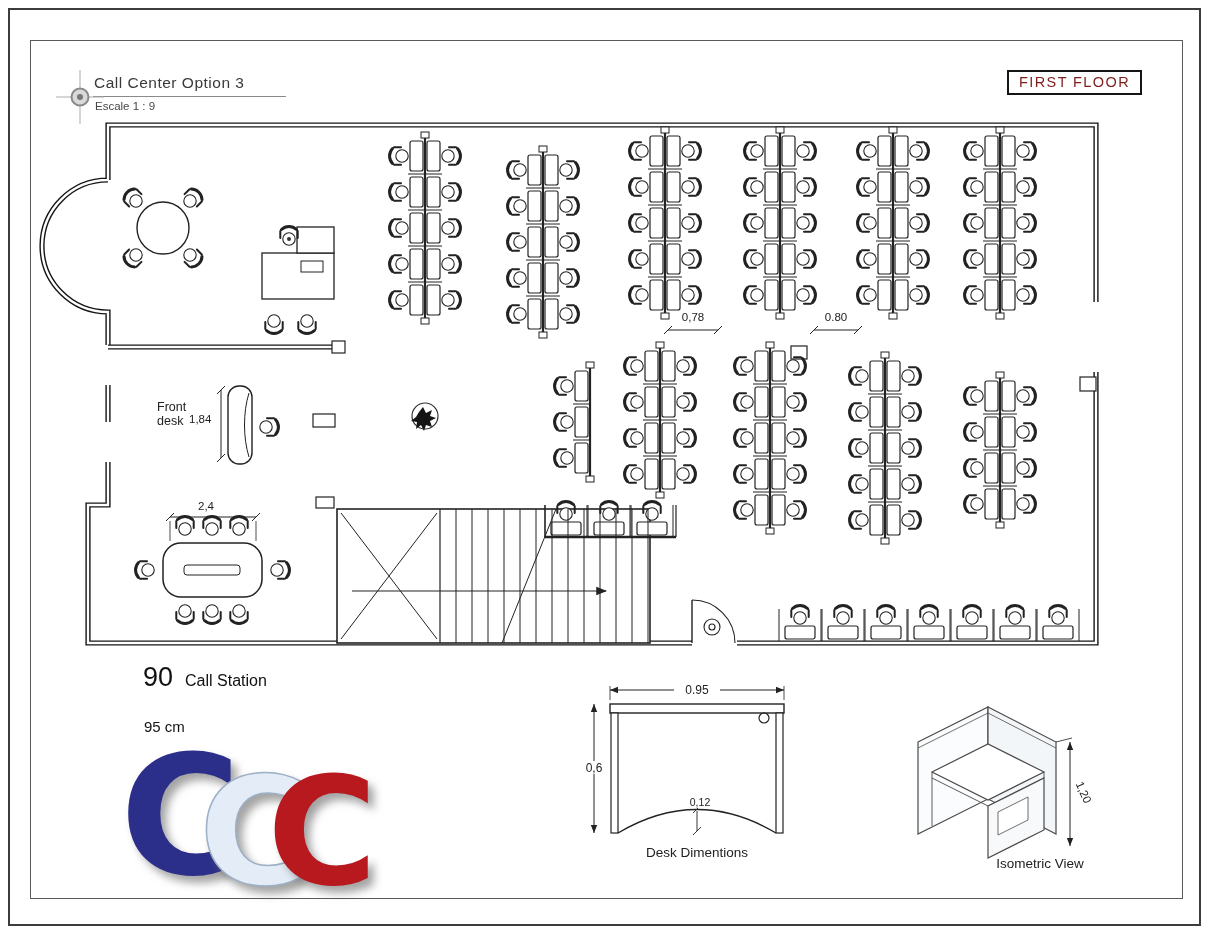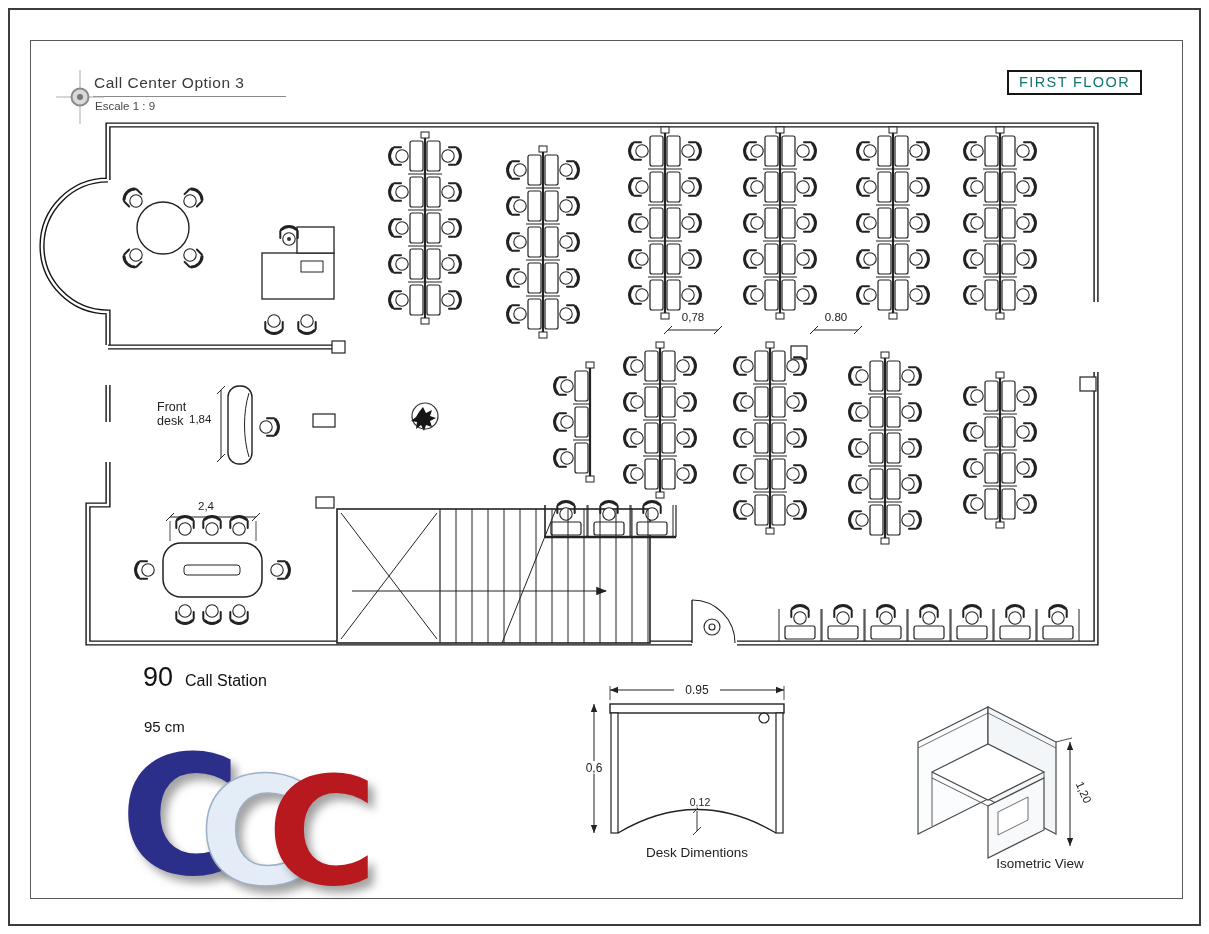--- a/index.html
+++ b/index.html
@@ -5,21 +5,21 @@
   html,body{margin:0;padding:0;background:#fff;}
   .page{position:relative;width:1209px;height:934px;background:#fff;overflow:hidden;
         font-family:"Liberation Sans",sans-serif;color:#222;}
   .abs{position:absolute;}
   .border-outer{left:8px;top:8px;width:1189px;height:914px;border:2px solid #3c3c3c;}
   .border-inner{left:30px;top:40px;width:1151px;height:857px;border:1px solid #5a5a5a;}
   .title{left:94px;top:74px;font-size:15.5px;letter-spacing:.5px;color:#3a3a3a;}
   .title-rule{left:93px;top:96px;width:193px;border-top:1px solid #8a8a8a;height:0;}
   .scale{left:95px;top:100px;font-size:11.5px;color:#474747;}
   .floor-label{left:1007px;top:70px;border:2px solid #151515;padding:2px 10px 3px 10px;
-               font-size:14.5px;letter-spacing:1.4px;background:#fff;color:#0f766e;}
+               font-size:14.5px;letter-spacing:1.4px;background:#fff;color:#7f1d1d;}
   .count{left:143px;top:662px;font-size:27px;color:#111;}
   .count-label{left:185px;top:672px;font-size:16px;color:#111;}
   .size{left:144px;top:718px;font-size:15px;color:#111;}
   .logo{left:120px;top:735px;white-space:nowrap;line-height:1;}
   .logo span{display:inline-block;font-family:"DejaVu Sans",sans-serif;font-weight:bold;
              filter:drop-shadow(6px 7px 4px rgba(90,90,90,.55));}
   .c1{font-size:165px;color:#2b2f8a;}
   .c2{font-size:150px;margin-left:-42px;position:relative;top:10px;color:#e4edf7;
       -webkit-text-stroke:1.5px #9db0c6;}
   .c3{font-size:150px;margin-left:-42px;position:relative;top:10px;color:#b7191f;}

